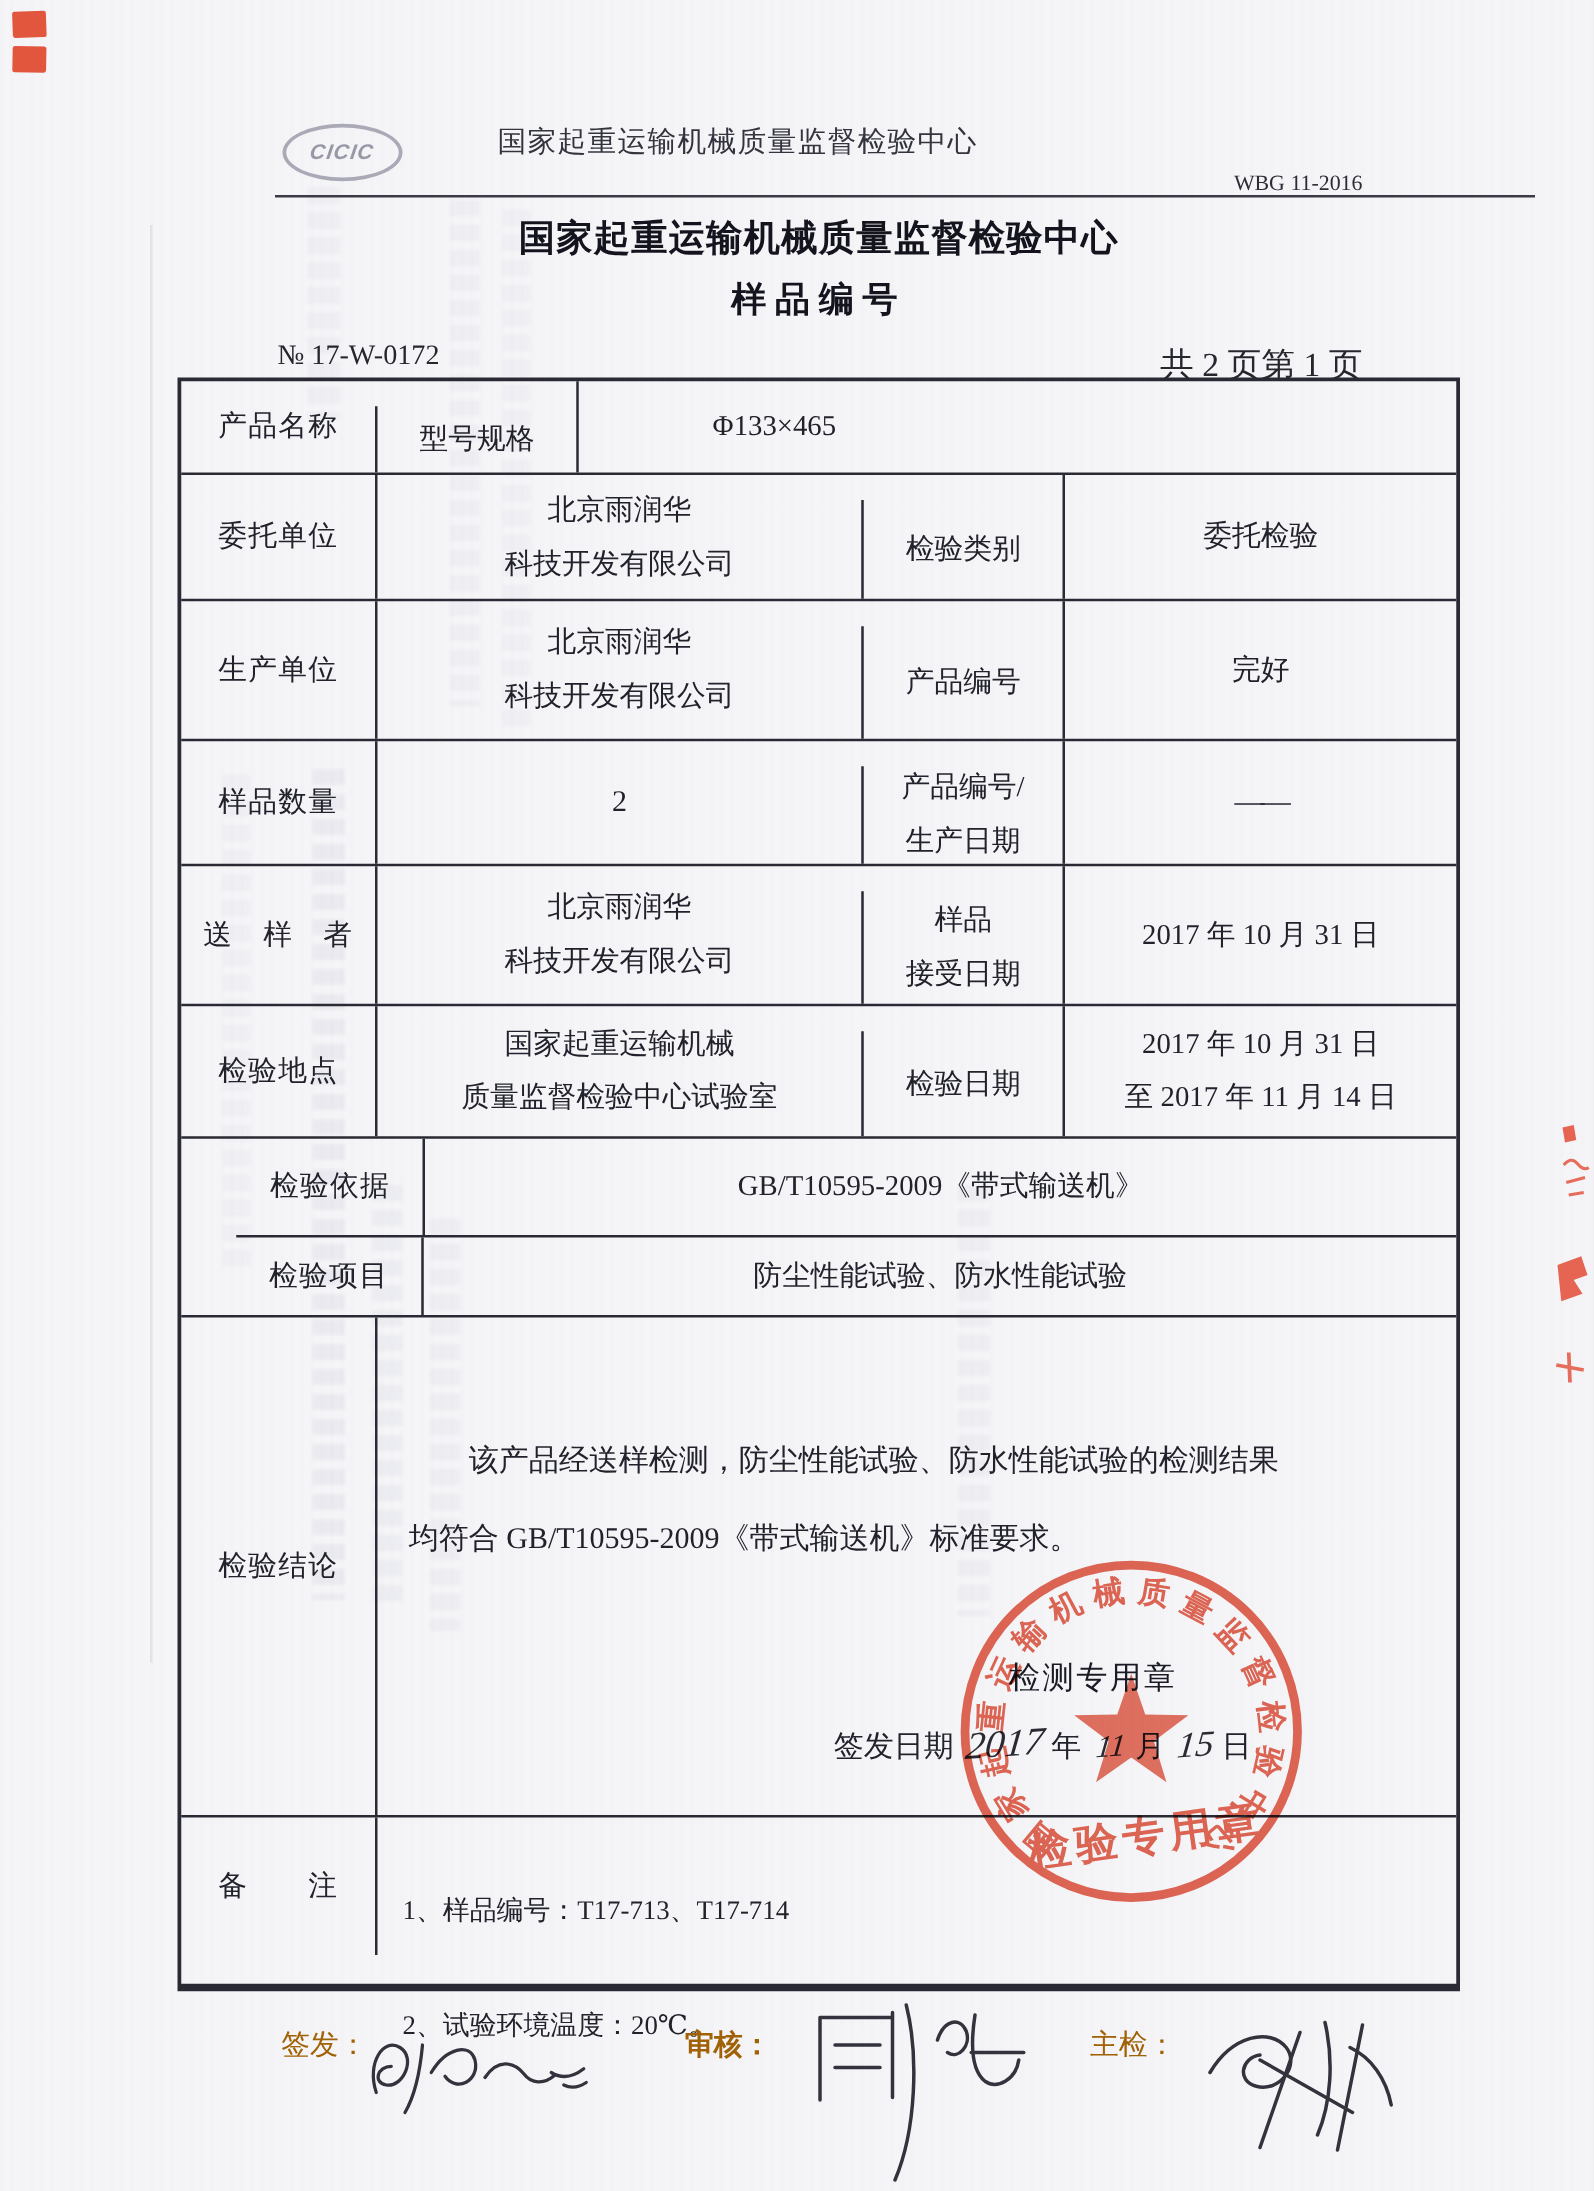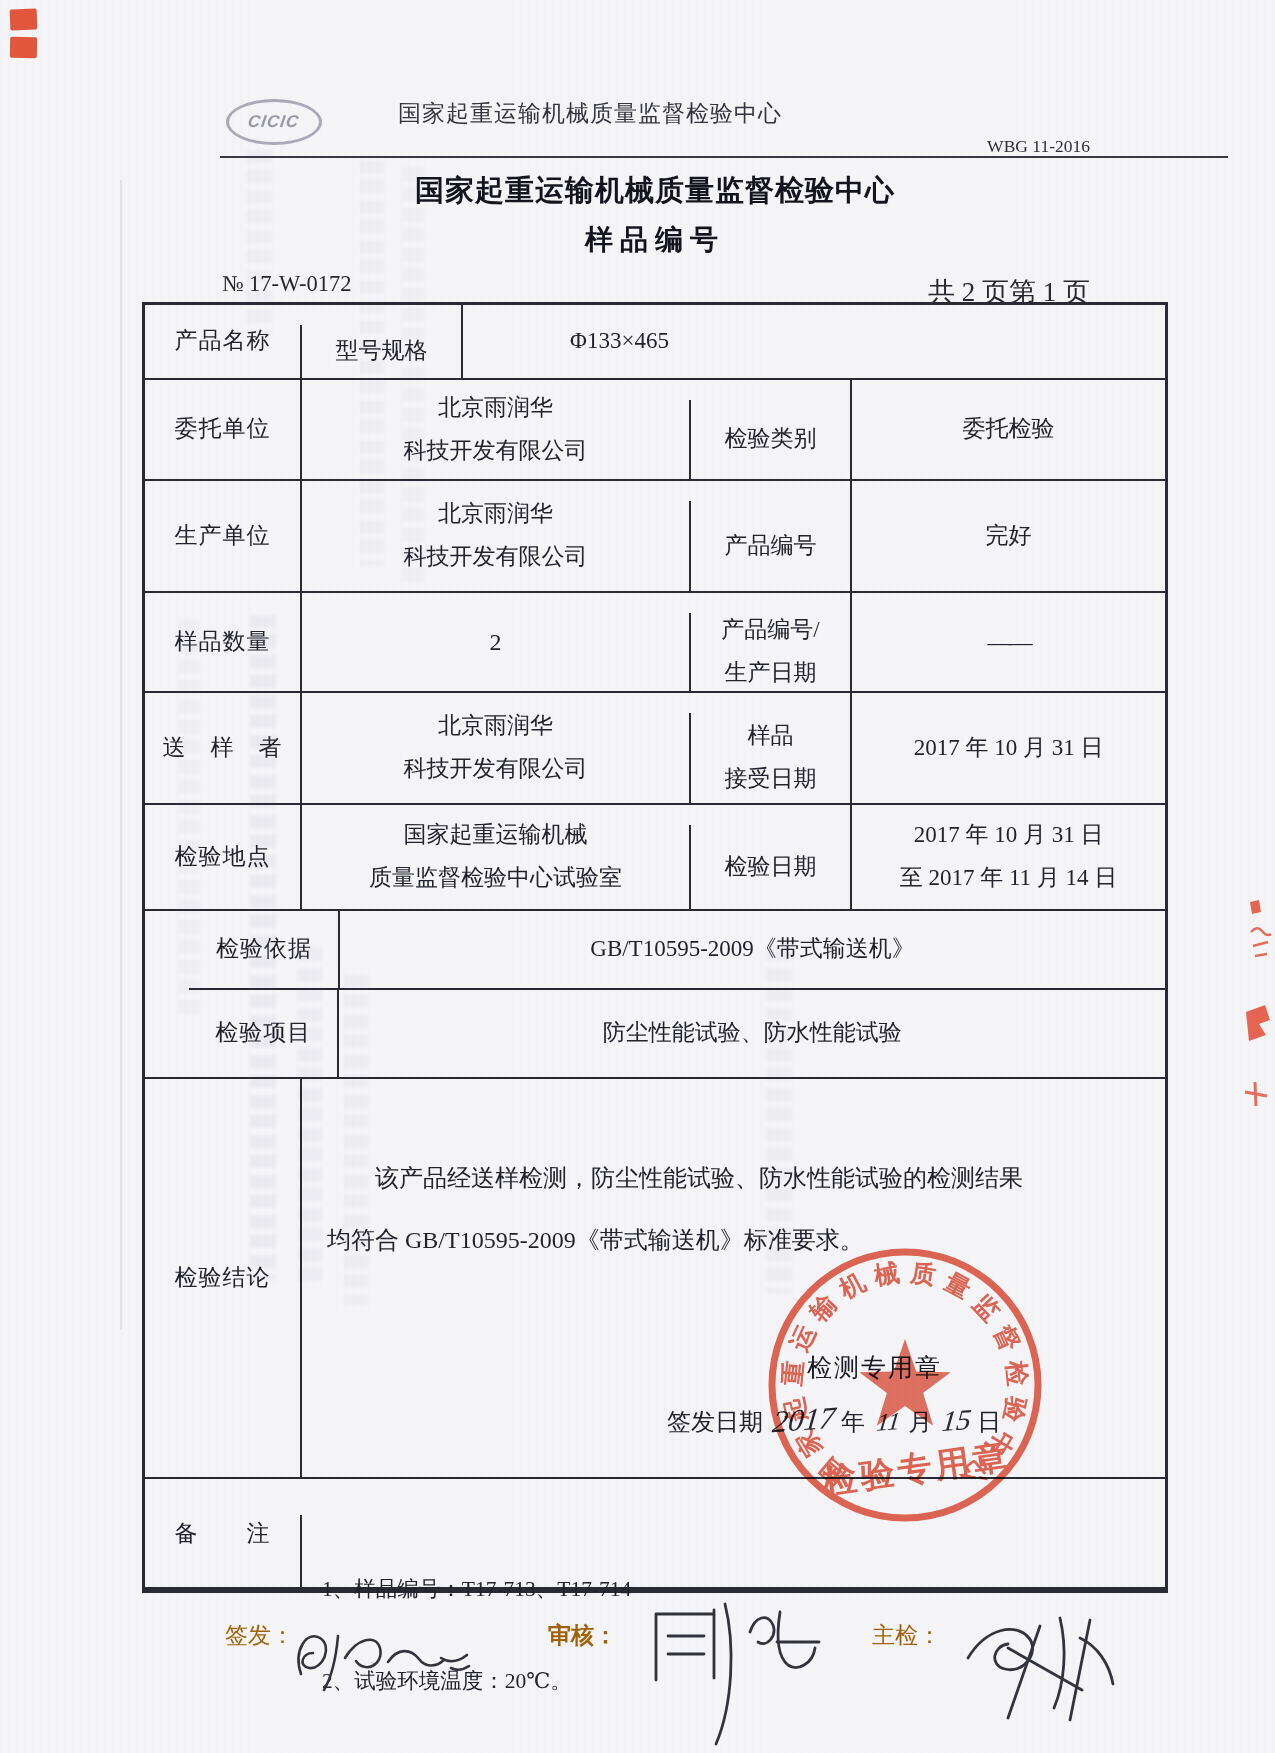--- a/index.html
+++ b/index.html
@@ -48,44 +48,44 @@
     text-align:center; white-space:pre-line; font-size:23px; line-height:1.85;
     color:#22222c;
   }
   .c.cl{border-left:0;}
   .w1{width:155px; letter-spacing:1px;}
   .w2{width:389px;}
   .w3{width:161px;margin-top:20px;}
   .w4{width:315px;}
   .wide{width:865px;}
   .r1{height:73px;}  .r2{height:101px;} .r3{height:112px;} .r4{height:100px;}
-  .r5{height:112px;} .r6{height:106px;} .r7{height:79px;padding-left:45px;}  .r8{height:89px;margin-left:44px;}
+  .r5{height:112px;} .r6{height:106px;} .r7{height:79px;padding-left:45px;}  .r8{height:64px;margin-left:44px;}
   .r9{height:400px;} .r10{height:112px;}
   .dash{letter-spacing:-3px; font-size:24px;}
 
   
   .concl{position:relative; display:block;}
   .concl-text{
-    position:absolute; left:25px; top:68px; width:822px; text-align:left;
+    position:absolute; left:25px; top:84px; width:822px; text-align:left;
     font-size:24px; line-height:62px; text-indent:2em; white-space:pre-line;
     color:#22222c;
   }
   .stamp-caption{position:absolute; left:505px; top:266px; font-size:25px;
     letter-spacing:2px; color:#1b1b25;}
   .issue-line{position:absolute; left:365px; top:312px; display:flex;
     align-items:baseline; font-size:24px; color:#22222c;}
   .hw{font-style:italic; font-weight:500; color:#2a2a33;
     transform:skewX(-10deg) rotate(-4deg); display:inline-block;}
   .hw-year{font-size:31px; margin:0 6px 0 10px;}
   .hw-month{font-size:25px; margin:0 8px 0 12px;}
   .hw-day{font-size:29px; margin:0 6px 0 10px;}
 
   
   .notes{align-items:flex-start; text-align:left; justify-content:flex-start;
-    padding:6px 0 0 20px; display:block;margin-top:36px;}
+    padding:6px 0 0 20px; display:block;}
   .note-line{font-size:21.5px; line-height:50px; color:#22222c;}
 
   
   .sig-label{font-size:23px; color:#a16207;}
   .sig svg{overflow:visible;}
 
   
   .stamp{left:737px; top:1217px; width:336px; height:336px; z-index:6;
     mix-blend-mode:multiply; opacity:0.9; pointer-events:none;}
 

